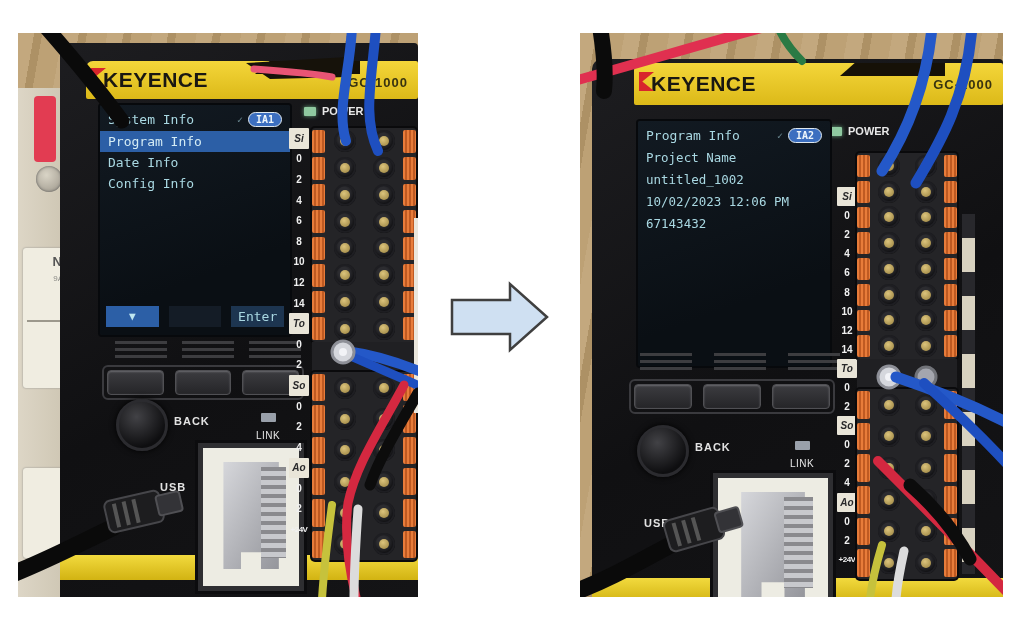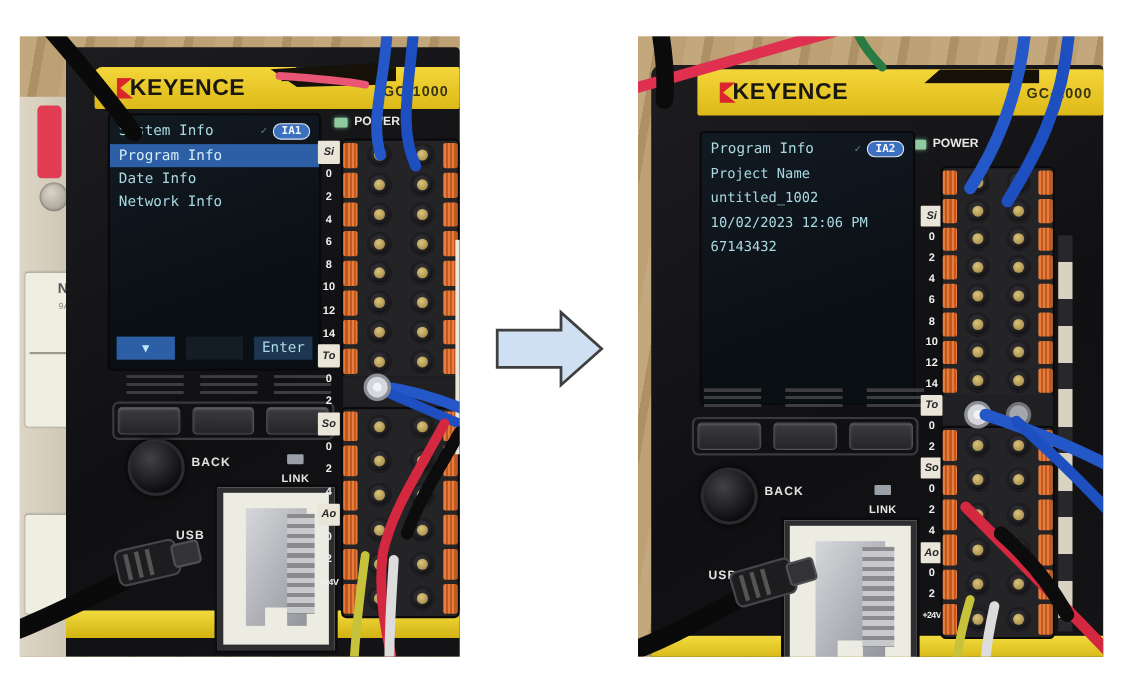--- a/index.html
+++ b/index.html
@@ -26,21 +26,21 @@
   .dev{position:absolute;background:linear-gradient(150deg,#1d1d20 0%,#101012 55%,#141416 100%);
        border-radius:10px 4px 0 0;}
   .photo-left  .dev{left:42px;top:10px;right:0;bottom:0;}
   .photo-right .dev{left:12px;top:26px;right:0;bottom:0;}
 
   .band{position:absolute;background:linear-gradient(#f4d63a,#dcb918);border-radius:7px 2px 2px 2px;}
   .photo-left  .band{left:26px;top:18px;right:0;height:38px;}
   .photo-right .band{left:42px;top:4px;right:0;height:42px;}
   .band .notch{position:absolute;right:58px;top:0;width:105px;height:13px;background:#161107;
                clip-path:polygon(0 100%,14% 0,100% 0,100% 100%);}
-  .logo{position:absolute;left:20px;top:7px;display:flex;align-items:center;}
+  .logo{position:absolute;left:5px;top:7px;display:flex;align-items:flex-start;}
   .photo-right .logo{top:9px;}
   .logo-k{width:15px;height:19px;background:#d8262c;margin-right:-3px;
           clip-path:polygon(0 0,100% 0,22% 50%,100% 100%,0 100%);}
   .logo-text{font-size:21px;font-weight:800;letter-spacing:.5px;color:#191712;}
   .model{position:absolute;right:10px;top:14px;font-size:13px;font-weight:700;color:#383310;letter-spacing:1px;}
 
   .power{position:absolute;display:flex;align-items:center;gap:6px;color:#e8e8e8;font-weight:bold;font-size:11px;}
   .photo-left  .power{left:244px;top:62px;}
   .photo-right .power{left:238px;top:66px;}
   .led{width:12px;height:9px;background:#8fc9a0;border-radius:1px;box-shadow:0 0 4px #6aa880;}
@@ -77,21 +77,21 @@
   .photo-left  .backwrap{left:56px;top:356px;}
   .photo-right .backwrap{left:45px;top:366px;}
   .backbtn{width:46px;height:46px;border-radius:50%;border:3px solid #2b2b2f;
            background:radial-gradient(circle at 38% 32%,#424246,#0e0e10 72%);box-shadow:0 0 6px #000;}
   .backlbl{position:absolute;left:58px;top:16px;font-size:11px;font-weight:bold;color:#e2e2e2;letter-spacing:1px;}
 
   .link{position:absolute;text-align:center;color:#e6e6e6;}
   .photo-left  .link{left:196px;top:370px;}
   .photo-right .link{left:198px;top:382px;}
   .link .led2{display:block;width:15px;height:9px;background:#99a0aa;margin:0 auto 3px auto;border-radius:1px;}
-  .link .lbl{font-size:10px;font-weight:bold;letter-spacing:.5px;}
+  .link .lbl{font-size:10px;font-weight:normal;letter-spacing:.5px;}
 
   .usblbl{position:absolute;font-size:11px;font-weight:bold;color:#e2e2e2;letter-spacing:1px;}
   .photo-left  .usblbl{left:100px;top:438px;}
   .photo-right .usblbl{left:52px;top:458px;}
 
   .rj45{position:absolute;background:#edece3;border:5px solid #2e2e31;box-shadow:0 0 0 3px #0c0c0e;}
   .photo-left  .rj45{left:138px;top:400px;width:96px;height:138px;}
   .photo-right .rj45{left:121px;top:414px;width:110px;height:138px;}
   .rjmetal{position:absolute;left:50%;top:10%;transform:translateX(-50%);width:58%;height:78%;
            background:linear-gradient(120deg,#d6d7db,#94959b);
@@ -172,21 +172,21 @@
 
       <div class="screen">
         <div class="screen-header">
           <span>System Info</span>
           <span class="check">✓</span>
           <span class="badge">IA1</span>
         </div>
         <div class="menu">
             <div class="menu-item selected">Program Info</div>
             <div class="menu-item">Date Info</div>
-            <div class="menu-item">Network Info</div>
+            <div class="menu-item">Config Info</div>
           </div>
         <div class="softbar">
           <div class="softkey sk-down">
             <span>▼</span>
           </div>
           <div class="softkey"></div>
           <div class="softkey sk-enter">Enter</div>
         </div>
       </div>
 

